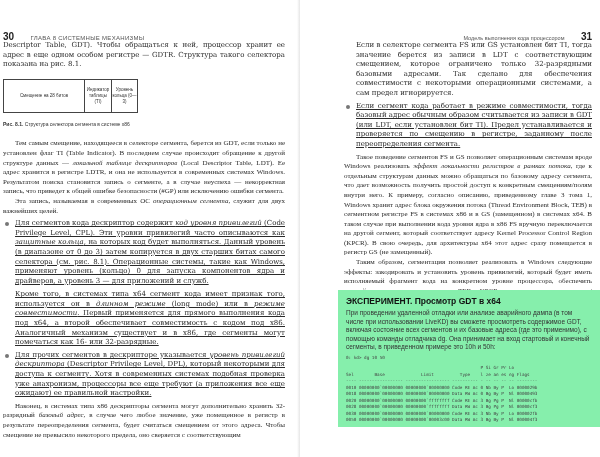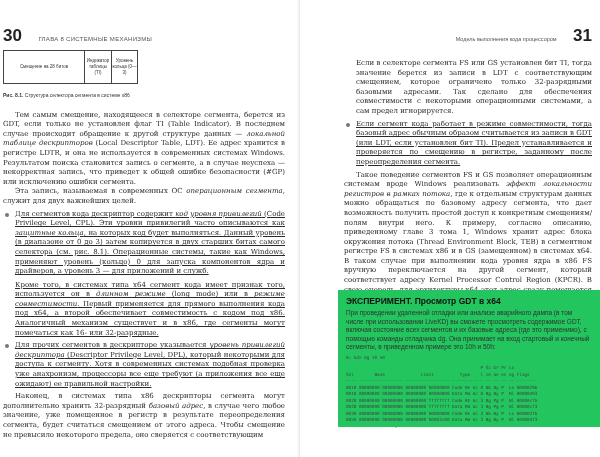--- a/index.html
+++ b/index.html
@@ -3,55 +3,56 @@
 <meta charset="utf-8">
 <style>
   html,body{margin:0;padding:0;background:#fff;}
   body{width:600px;height:457px;overflow:hidden;position:relative;font-family:"DejaVu Serif","Liberation Serif",serif;color:#2a2a2a;}
   .page{position:absolute;top:0;height:457px;background:#fff;}
   .left{left:0;width:299px;}
   .right{left:300px;width:300px;}
   .gutter{position:absolute;left:297px;top:0;width:6px;height:457px;background:linear-gradient(90deg,#fff 0%,#e6e6e6 50%,#fff 100%);}
   .hdr{position:absolute;top:26px;font-family:"Liberation Sans",sans-serif;}
   .left .hdr{left:3px;}
-  .pnum{font-weight:bold;font-size:17px;color:#222;}
+  .pnum{font-weight:bold;font-size:10px;color:#222;}
   .left .chap{font-size:6px;color:#555;margin-left:12px;letter-spacing:.3px;text-transform:uppercase;}
   .right .hdr{right:8px;}
   .right .run{font-size:5.5px;color:#555;margin-right:12px;}
   .body{position:absolute;font-size:7px;line-height:9.6px;text-align:justify;}
   .left .body{left:3px;width:282px;top:41px;}
-  .right .body{left:44px;width:248px;top:41px;margin-top:18px;}
+  .right .body{left:44px;width:248px;top:41px;}
   p{margin:0;}
-  .ind{text-indent:12px;}
+  .ind{text-indent:12px;font-family:Liberation Serif, serif;}
   .gap{margin-top:4px;}
   em{font-style:italic;}
   ul{margin:3px 0 0 0;padding:0;list-style:none;text-decoration:underline;}
   li{position:relative;padding-left:12px;margin-bottom:3px;}
   li:before{content:"";position:absolute;left:2px;top:3px;width:4px;height:4px;border-radius:50%;background:#777;}
   .fig{display:flex;border:1px solid #444;width:133px;height:32px;margin:9px 0 0 0;font-family:"Liberation Sans",sans-serif;font-size:4.5px;color:#333;}
   .fig div{display:flex;align-items:center;justify-content:center;text-align:center;line-height:6px;}
   .fig .c1{width:80px;border-right:1px solid #444;}
   .fig .c2{width:26px;border-right:1px solid #444;}
   .fig .c3{flex:1;}
   .cap{font-family:"Liberation Sans",sans-serif;font-size:5px;margin:7px 0 10px 0;color:#333;}
   .cap b{font-weight:bold;}
-  .exp{position:absolute;left:338px;top:290px;width:262px;height:137px;background:#22c55e;font-family:"Liberation Sans",sans-serif;}
+  .exp{position:absolute;left:338px;top:290px;width:262px;height:137px;background:#86efac;font-family:"Liberation Sans",sans-serif;}
   .exp h3{margin:6px 0 0 8px;font-size:8.5px;color:#111;}
   .exp p{margin:3px 10px 0 8px;font-size:6.5px;line-height:8.5px;color:#333;text-align:left;}
   .code{margin:3px 0 0 8px;font-family:"DejaVu Sans Mono","Liberation Mono",monospace;font-size:4.3px;line-height:6.5px;color:#444;white-space:pre;}
 </style>
 </head>
 <body>
 
 <div class="page left">
   <div class="hdr">
     <span class="pnum">30</span>
     <span class="chap">ГЛАВА 8   СИСТЕМНЫЕ МЕХАНИЗМЫ</span>
   </div>
   <div class="body">
+    <p>Descriptor Table, GDT). Чтобы обращаться к ней, процессор хранит ее адрес в еще одном особом регистре — GDTR. Структура такого селектора показана на рис. 8.1.</p>
     <div class="fig">
       <div class="c1">Смещение на 28 битов</div>
       <div class="c2">Индикатор таблицы (TI)</div>
       <div class="c3">Уровень кольца (0—3)</div>
     </div>
     <div class="cap"><b>Рис. 8.1.</b><span> Структура селектора сегмента в системе x86</span></div>
     <p class="ind"><span>Тем самым смещение, находящееся в селекторе сегмента, берется из GDT, если только не установлен флаг TI (Table Indicator). В последнем случае происходит обращение к другой структуре данных — </span><em>локальной таблице дескрипторов</em><span> (Local Descriptor Table, LDT). Ее адрес хранится в регистре LDTR, и она не используется в современных системах Windows. Результатом поиска становится запись о сегменте, а в случае неуспеха — некорректная запись, что приведет к общей ошибке безопасности (#GP) или исключению ошибки сегмента.</span></p>
     <p class="ind"><span>Эта запись, называемая в современных ОС </span><em>операционным сегмента</em><span>, служит для двух важнейших целей.</span></p>
     <ul>
       <li>

